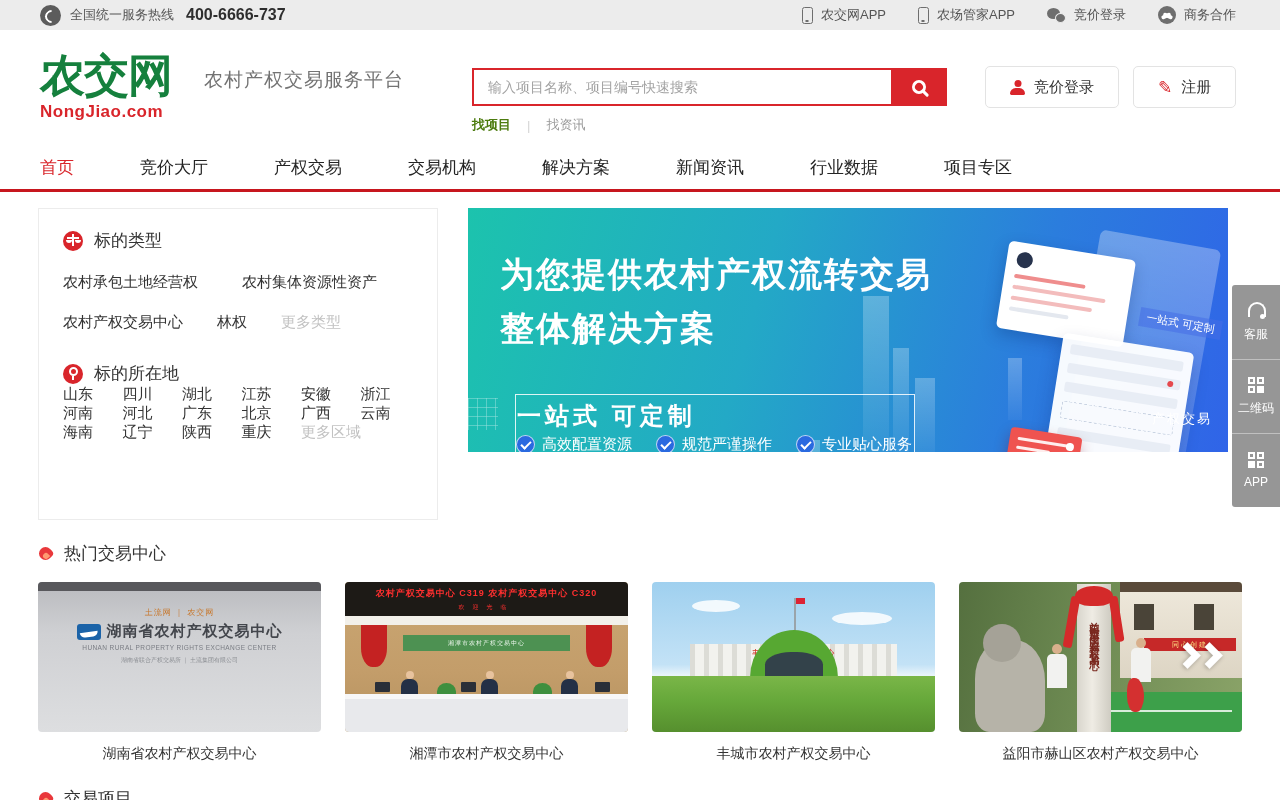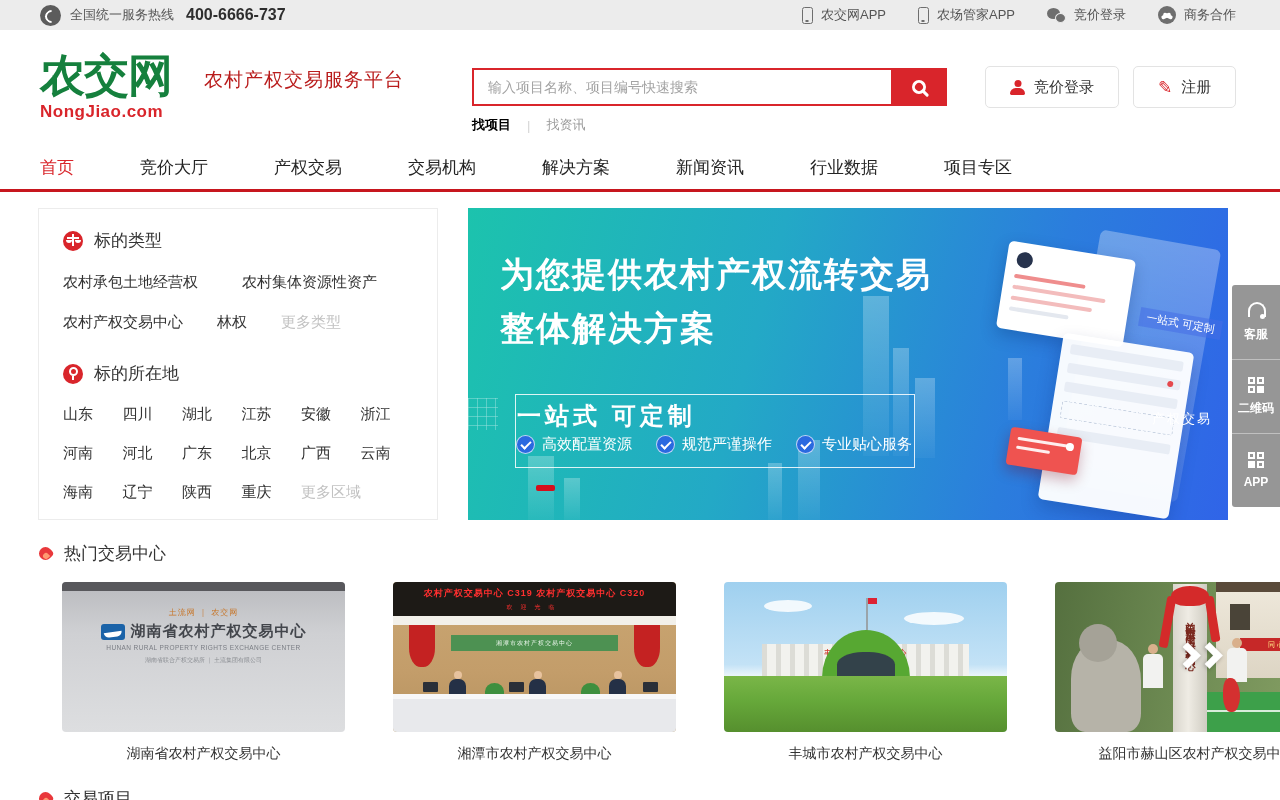--- a/index.html
+++ b/index.html
@@ -30,34 +30,34 @@
   .icon-handshake::before { content:""; position:absolute; left:3px; top:8px; width:10px; height:3.5px;
     background:#fff; transform:rotate(-25deg); border-radius:2px; }
   .icon-handshake::after { content:""; position:absolute; right:3px; top:8px; width:10px; height:3.5px;
     background:#fff; transform:rotate(25deg); border-radius:2px; }
 
   
   .header { height:115px; background:#fff; display:flex; padding:0 40px; position:relative; }
   .logo { margin-top:20px; cursor:pointer; width:142px; }
   .logo-cn { font-size:45px; font-weight:900; color:#15803d; line-height:1.15; letter-spacing:-1px; }
   .logo-en { font-size:17px; color:#d9252b; font-weight:bold; letter-spacing:.5px; }
-  .tagline { font-size:19px; color:#b91c1c; margin:37px 0 0 22px; letter-spacing:1px; }
+  .tagline { font-size:19px; color:#737373; margin:37px 0 0 22px; letter-spacing:1px; }
   .search-wrap { margin:38px 0 0 68px; width:475px; }
   .search-row { display:flex; }
   .search-input { width:419px; height:38px; border:2px solid #d9252b; border-right:none;
     padding:0 14px; font-size:14px; color:#333; outline:none; }
   .search-input::placeholder { color:#a3a3a3; }
   .search-btn { width:56px; height:38px; background:#d9252b; border:none; display:flex;
     align-items:center; justify-content:center; cursor:pointer; }
   .icon-search { width:14px; height:14px; border:3px solid #fff; border-radius:50%;
     position:relative; transform:rotate(-45deg); }
   .icon-search::after { content:""; position:absolute; left:50%; transform:translateX(-50%);
     bottom:-9px; width:3px; height:8px; background:#fff; border-radius:2px; }
   .search-links { display:flex; align-items:center; gap:16px; margin-top:10px; font-size:13px; }
-  .search-link-active { color:#000000; font-weight:bold; cursor:pointer; }
+  .search-link-active { color:#4d7c0f; font-weight:bold; cursor:pointer; }
   .search-link-div { color:#d5d5d5; }
   .search-link { color:#9a9a9a; cursor:pointer; }
   .hdr-btn { margin-top:36px; height:42px; padding:0 24px; background:#fff;
     border:1px solid #e3e3e3; border-radius:5px; display:flex; align-items:center; gap:9px;
     font-size:15px; color:#333; cursor:pointer; }
   .hdr-btn.login { margin-left:38px; }
   .hdr-btn.register { margin-left:14px; }
   .icon-user { width:15px; height:15px; position:relative; }
   .icon-user::before { content:""; position:absolute; left:50%; transform:translateX(-50%); top:0;
     width:7px; height:7px; border-radius:50%; background:#d9252b; }
@@ -84,26 +84,26 @@
   .pan { position:absolute; width:6px; height:3px; border-radius:0 0 6px 6px; background:#fff; top:9px; }
   .pan.pl { left:2.5px; } .pan.pr { right:2.5px; }
   .badge-pin::before { content:""; position:absolute; left:5.5px; top:3.5px; width:5px; height:5px;
     border:2px solid #fff; border-radius:50%; }
   .badge-pin::after { content:""; position:absolute; left:9px; top:12.5px; width:2px; height:4px; background:#fff; }
   .type-row { display:flex; gap:44px; margin-top:21px; font-size:15px; color:#333; }
   .type-row.second { gap:34px; }
   .filter-link { cursor:pointer; white-space:nowrap; }
   .muted { color:#c2c2c2; }
   .region-title { margin-top:30px; }
-  .region-grid { display:grid; grid-template-columns:repeat(6,59.5px); row-gap:20px;
-    margin-top:20px; font-size:15px; color:#333; }
+  .region-grid { display:grid; grid-template-columns:repeat(6,59.5px); 
+    font-size:15px; color:#333; }
   .region-more { grid-column:span 2; }
 
   
-  .banner { width:760px; height:312px; position:relative; overflow:hidden; cursor:pointer;
+  .banner { width:760px; height:244px; position:relative; overflow:hidden; cursor:pointer;
     background:linear-gradient(105deg,#1cc3ad 0%,#23a9c6 38%,#2b7ddd 72%,#3064e8 100%); }
   .bld { position:absolute; background:linear-gradient(180deg,rgba(255,255,255,.26),rgba(255,255,255,.04)); }
   .banner-grid { position:absolute; left:0; top:190px; width:30px; height:32px; opacity:.55;
     background-image:linear-gradient(rgba(255,255,255,.5) 1px,transparent 1px),
       linear-gradient(90deg,rgba(255,255,255,.5) 1px,transparent 1px);
     background-size:9px 9px; }
   .banner-t1 { position:absolute; left:32px; top:44px; font-size:34px; font-weight:900;
     color:#fff; letter-spacing:2px; white-space:nowrap; }
   .banner-t2 { position:absolute; left:32px; top:98px; font-size:34px; font-weight:900;
     color:#fff; letter-spacing:2px; }
@@ -144,42 +144,42 @@
     border-radius:4px; transform:rotate(9deg); box-shadow:0 6px 14px rgba(120,0,20,.3);
     padding:9px 8px; }
   .r-l { height:3px; background:rgba(255,255,255,.9); border-radius:2px; margin-bottom:6px; }
   .r-l.short { width:60%; }
   .r-dot { position:absolute; right:7px; top:7px; width:8px; height:8px; border-radius:50%; background:#fff; }
 
   
   .float-bar { position:absolute; top:285px; right:0; width:48px; background:rgba(127,127,127,.82);
     border-radius:3px 0 0 3px; color:#fff; z-index:60; }
   .fb-item { height:74px; display:flex; flex-direction:column; align-items:center;
-    justify-content:center; gap:7px; font-size:12px; cursor:pointer;font-weight:bold; }
+    justify-content:center; gap:7px; font-size:12px; cursor:pointer; }
   .fb-item + .fb-item { border-top:1px solid rgba(255,255,255,.4); }
   .icon-headset { width:20px; height:17px; position:relative; }
   .icon-headset::before { content:""; position:absolute; left:2px; top:0; width:14px; height:13px;
     border:2px solid #fff; border-bottom:none; border-radius:9px 9px 0 0; }
   .icon-headset::after { content:""; position:absolute; right:1px; bottom:0; width:5px; height:5px;
     border-radius:50%; background:#fff; }
   .icon-qr { width:16px; height:16px; display:grid; grid-template-columns:1fr 1fr;
     grid-template-rows:1fr 1fr; gap:2px; }
   .icon-qr i { border:2px solid #fff; }
   .icon-qr i.fill { background:#fff; }
 
   
   .sec-head { display:flex; align-items:center; gap:10px; margin-top:22px; font-size:17px; color:#333; }
   .flame { width:16px; height:19px; position:relative; }
   .flame::before { content:""; position:absolute; left:1px; top:3px; width:13px; height:13px;
     background:#e9383b; border-radius:50% 4px 50% 50%; transform:rotate(45deg); }
   .flame::after { content:""; position:absolute; left:5px; top:9px; width:6px; height:6px;
     background:#ff9a70; border-radius:50% 0 50% 50%; transform:rotate(45deg); }
 
   .cards { display:flex; gap:24px; margin-top:17px; }
-  .card { width:283px; cursor:pointer;margin-left:24px; }
+  .card { width:283px; cursor:pointer; }
   .card-img { width:283px; height:150px; border-radius:4px; overflow:hidden; position:relative; }
   .card-caption { text-align:center; margin-top:13px; font-size:14px; color:#333; }
 
   
   .photo-hunan { background:linear-gradient(180deg,#b9babe 0%,#cfd0d3 34%,#dddee0 100%); }
   .photo-hunan::before { content:""; position:absolute; top:0; left:0; right:0; height:9px; background:#58585c; }
   .hn-sign { position:absolute; left:16px; right:16px; top:25px; text-align:center; }
   .hn-brands { font-size:8px; color:#c7762a; letter-spacing:1px; }
   .hn-title { font-size:15px; font-weight:bold; color:#43464c; margin-top:4px; display:flex;
     align-items:center; justify-content:center; gap:6px; letter-spacing:1px; }

